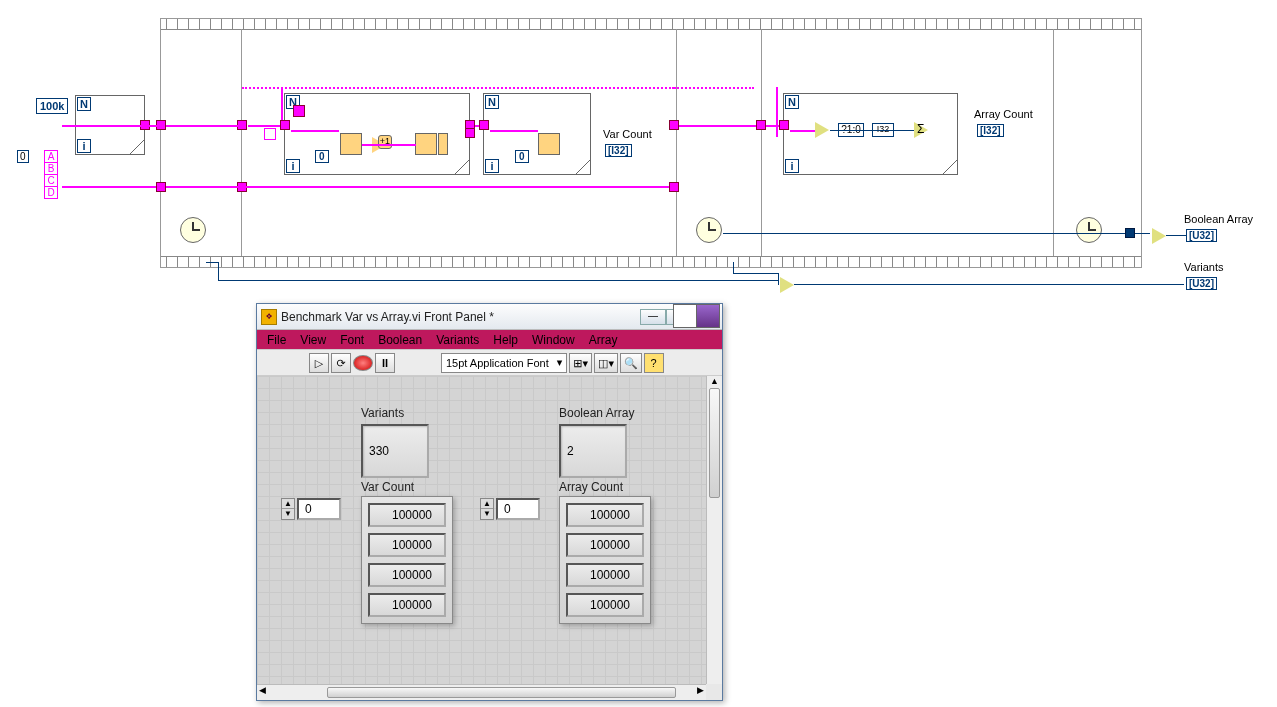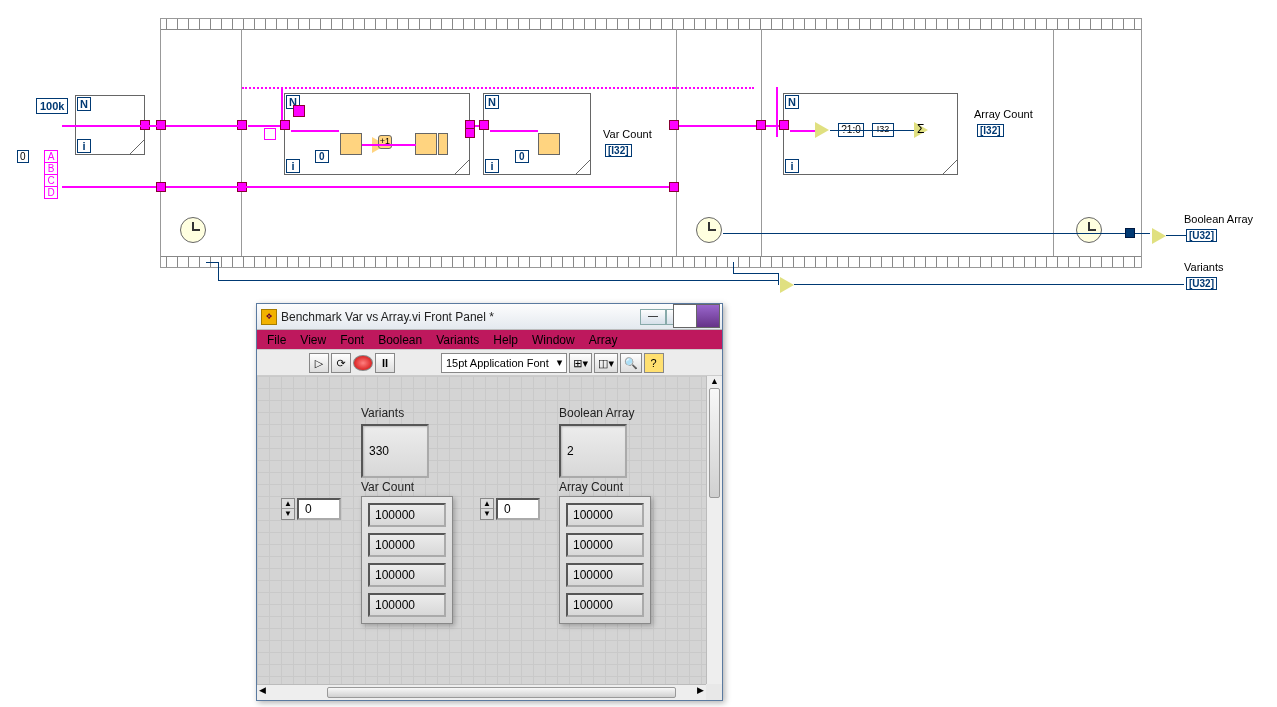--- a/index.html
+++ b/index.html
@@ -75,21 +75,21 @@
   .sb-thumb { background:linear-gradient(#f8f8f8,#d0d0d0); border:1px solid #999; border-radius:2px;}
 
   .fp-label { font-size:12px; color:#222; }
   .fp-indicator { display:block; background:linear-gradient(#ececec,#d8d8d8); border:2px inset #aaa; padding:18px 6px; font-size:12px; min-width:58px; box-shadow:inset 1px 1px 2px rgba(0,0,0,.2);}
   .fp-input { display:block; background:#fff; border:2px inset #aaa; padding:2px 6px; font-size:12px; width:44px;}
   .spinner { display:inline-flex; flex-direction:column; border:1px solid #888; background:#ddd; width:14px;}
   .spinner div { height:10px; font-size:8px; text-align:center; line-height:9px; cursor:default; border-bottom:1px solid #999;}
   .spinner div:last-child{border-bottom:none;}
 
   .arr-cluster { border:1px solid #888; background:linear-gradient(#e6e6e6,#d2d2d2); box-shadow:2px 2px 5px rgba(0,0,0,.25); padding:6px; display:flex; flex-direction:column; gap:6px;}
-  .arr-cluster .cell { background:linear-gradient(#ececec,#d8d8d8); border:2px inset #aaa; padding:3px 5px; font-size:12px;}
+  .arr-cluster .cell { background:linear-gradient(#ececec,#d8d8d8); border:2px inset #aaa; padding:3px 22px; font-size:12px;}
 
   .icon-grid { position:absolute; right:2px; top:0px; display:flex; }
   .icon-grid div { width:24px; height:24px; border:1px solid #666; background:#fff; margin-left:-1px;}
 </style>
 </head>
 <body>
 
 <div class="diagram">
 
   <div class="node-blue" style="position:absolute;left:36px;top:98px;border:1px solid #003973;background:#fff;padding:1px 3px;font-size:11px;">100k</div>

